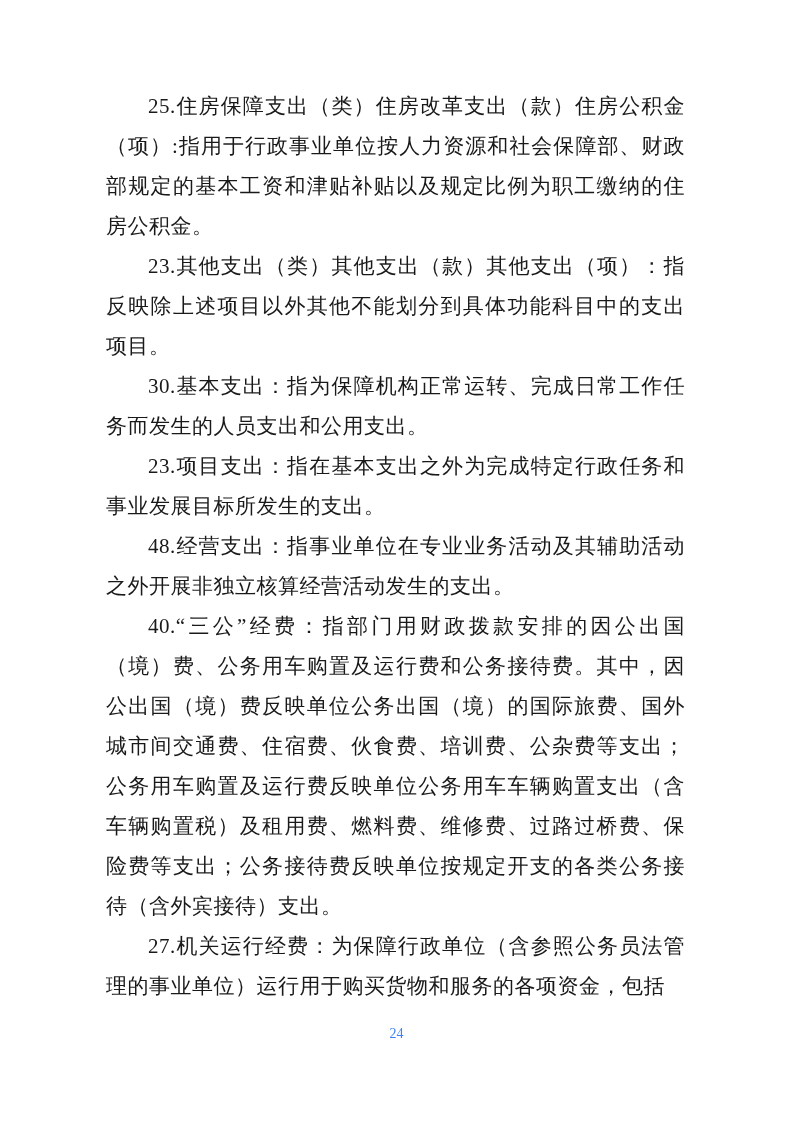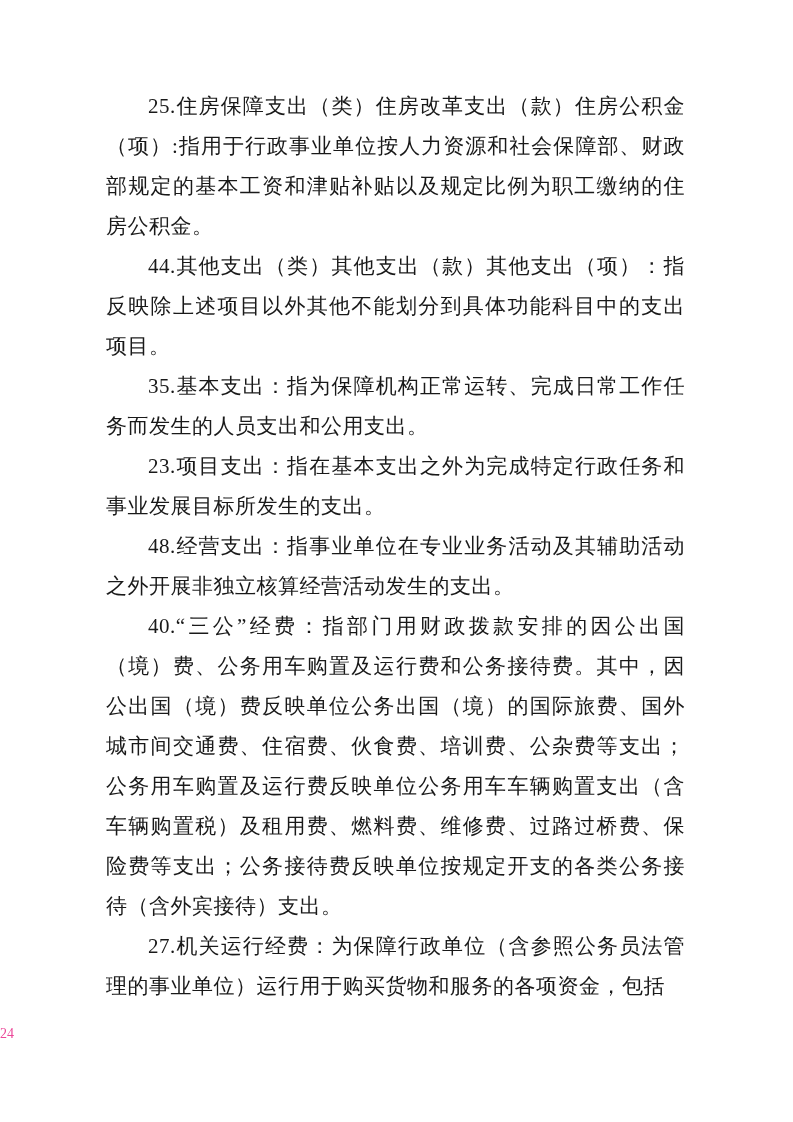--- a/index.html
+++ b/index.html
@@ -35,33 +35,33 @@
     letter-spacing: 0.5px;
     word-break: break-all;
     overflow-wrap: break-word;
   }
 
   .page-number {
     position: absolute;
     top: 1026px;
     left: 0;
     width: 100%;
-    text-align: left;
+    text-align: center;
     font-size: 14px;
-    color: #ec4899;
+    color: #3b82f6;
     font-family: "Liberation Serif", "DejaVu Serif", serif;
   }
 </style>
 </head>
 <body>
 
 <div class="page">
   <div class="doc-body">
     <p>25.住房保障支出（类）住房改革支出（款）住房公积金（项）:指用于行政事业单位按人力资源和社会保障部、财政部规定的基本工资和津贴补贴以及规定比例为职工缴纳的住房公积金。</p>
-    <p>44.其他支出（类）其他支出（款）其他支出（项）：指反映除上述项目以外其他不能划分到具体功能科目中的支出项目。</p>
-    <p>35.基本支出：指为保障机构正常运转、完成日常工作任务而发生的人员支出和公用支出。</p>
+    <p>23.其他支出（类）其他支出（款）其他支出（项）：指反映除上述项目以外其他不能划分到具体功能科目中的支出项目。</p>
+    <p>30.基本支出：指为保障机构正常运转、完成日常工作任务而发生的人员支出和公用支出。</p>
     <p>23.项目支出：指在基本支出之外为完成特定行政任务和事业发展目标所发生的支出。</p>
     <p>48.经营支出：指事业单位在专业业务活动及其辅助活动之外开展非独立核算经营活动发生的支出。</p>
     <p>40.“三公”经费：指部门用财政拨款安排的因公出国（境）费、公务用车购置及运行费和公务接待费。其中，因公出国（境）费反映单位公务出国（境）的国际旅费、国外城市间交通费、住宿费、伙食费、培训费、公杂费等支出；公务用车购置及运行费反映单位公务用车车辆购置支出（含车辆购置税）及租用费、燃料费、维修费、过路过桥费、保险费等支出；公务接待费反映单位按规定开支的各类公务接待（含外宾接待）支出。</p>
     <p>27.机关运行经费：为保障行政单位（含参照公务员法管理的事业单位）运行用于购买货物和服务的各项资金，包括</p>
   </div>
   <div class="page-number">24</div>
 </div>
 
 </body></html>

